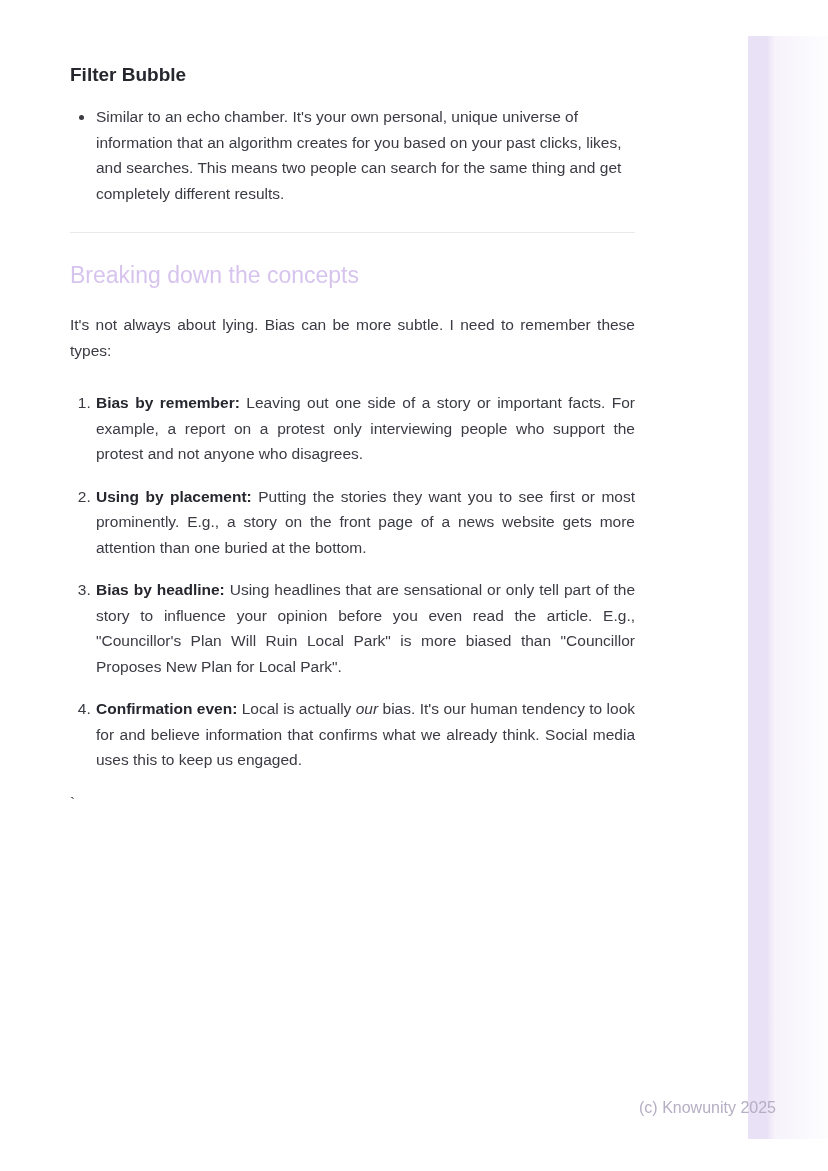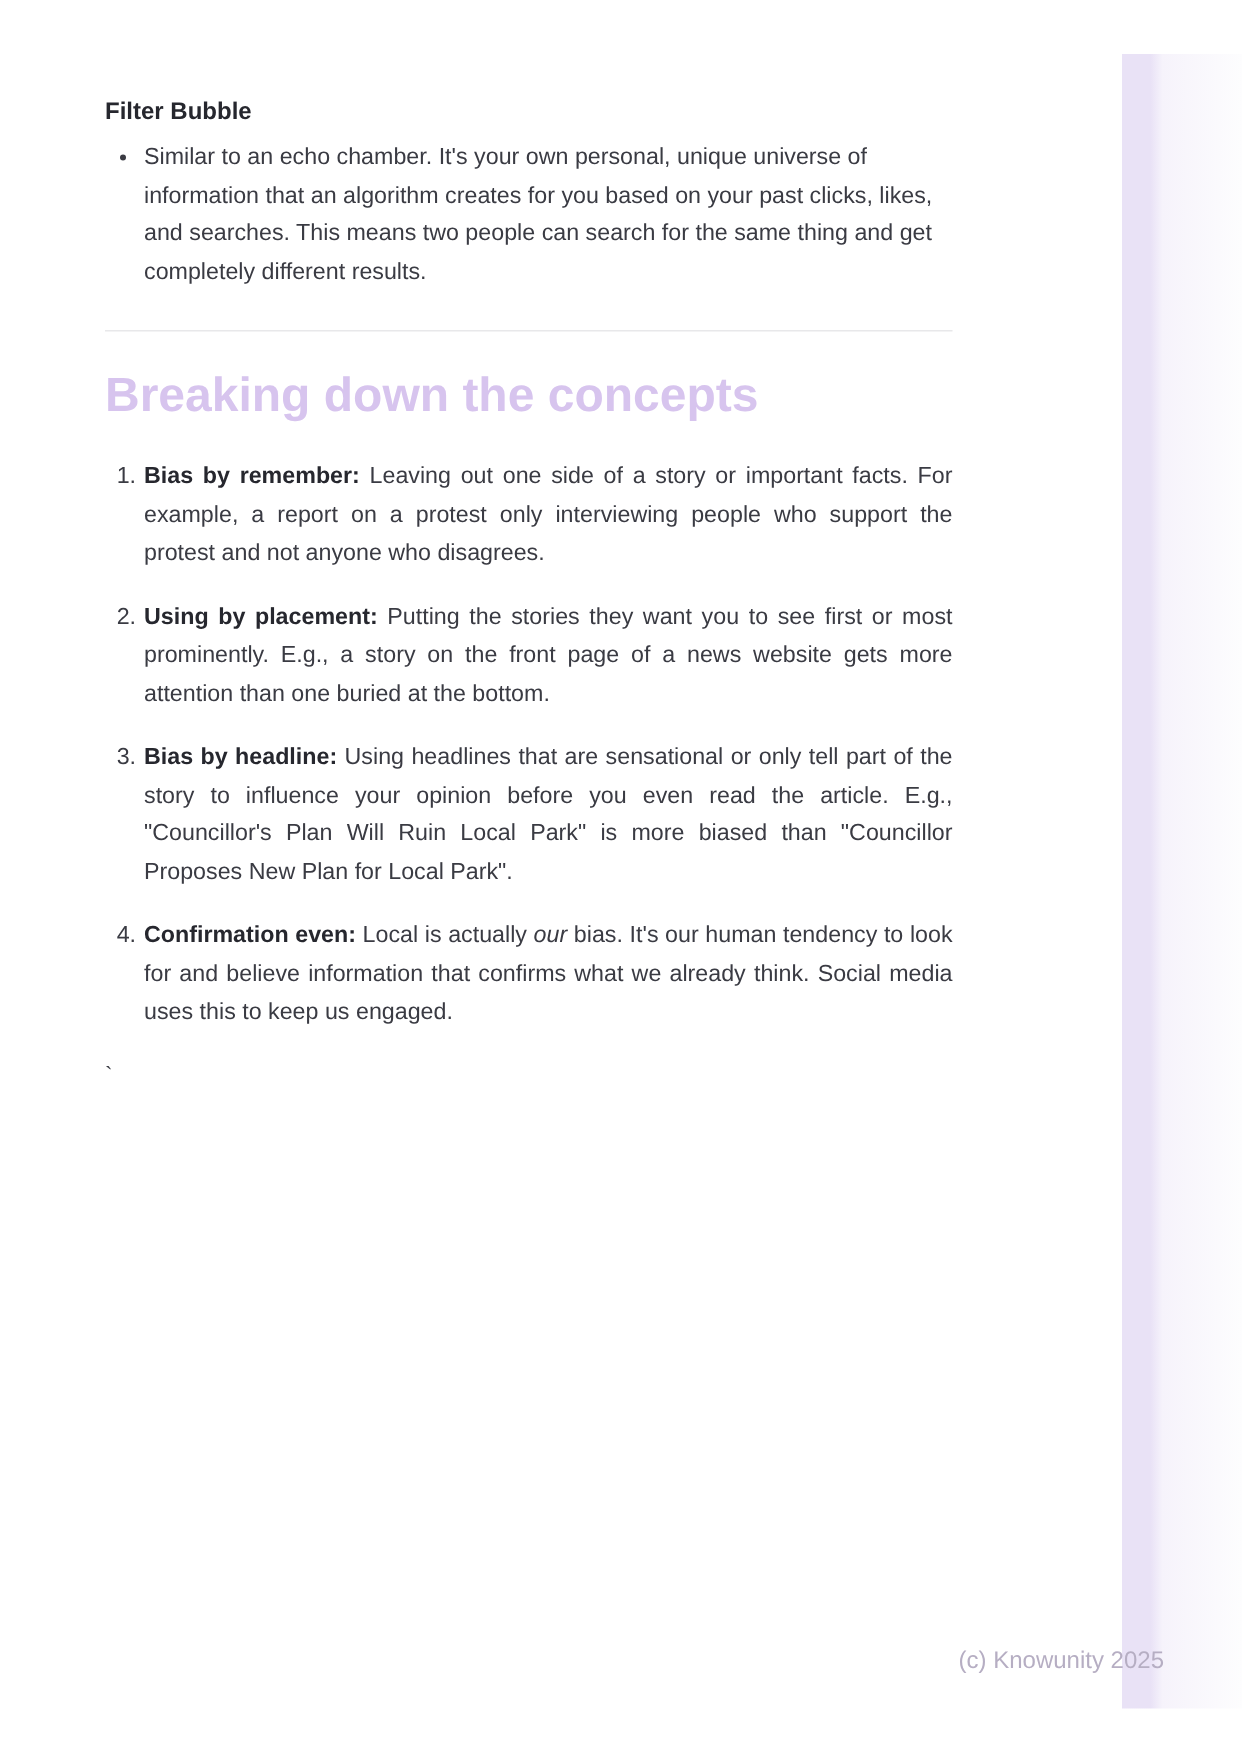--- a/index.html
+++ b/index.html
@@ -16,27 +16,27 @@
     position: absolute;
     left: 70px;
     top: 38px;
     width: 565px;
     font-size: 15.5px;
     line-height: 25.5px;
   }
   ul.bullets { list-style: disc; margin: 0; padding: 0 0 0 25px; }
   ul.bullets li { padding-left: 1px; }
   h3.mini-heading {
-    font-size: 16px; font-weight: 700;
+    font-size: 19px; font-weight: 700;
     color: var(--strong-text, #26272e);
-    margin: 24px 0 5px 0; line-height: 25px;
+    margin: 24px 0 17px 0; line-height: 25px;
   }
   hr.divider { border: none; border-top: 1px solid var(--divider, #e8e8ea); margin: 26px 0 0 0; }
   h1.section-heading {
-    font-size: 32px; font-weight: 700;
+    font-size: 23px; font-weight: 400;
     color: var(--heading-purple, #d7c4ee);
     margin: 27px 0 0 0; line-height: 30px;
   }
   h2.sub-heading {
     font-size: 19px; font-weight: 700;
     color: var(--heading-purple, #d7c4ee);
     margin: 32px 0 0 0; line-height: 25px;
   }
   p.intro { margin: 22px 0 0 0; text-align: justify; }
   ol.bias-list { margin: 27px 0 0 0; padding: 0 0 0 25px; }
@@ -66,20 +66,21 @@
 
   <ul class="bullets">
     <li>Similar to an echo chamber. It's your own personal, unique universe of information that an algorithm creates for you based on your past clicks, likes, and searches. This means two people can search for the same thing and get completely different results.</li>
   </ul>
 
   <hr class="divider">
 
   <h1 class="section-heading">Breaking down the concepts</h1>
 
 
+  <p class="intro">It's not always about lying. Bias can be more subtle. I need to remember these types:</p>
 
   <ol class="bias-list">
     <li><strong>Bias by remember:</strong> <span>Leaving out one side of a story or important facts. For example, a report on a protest only interviewing people who support the protest and not anyone who disagrees.</span></li>
     <li><strong>Using by placement:</strong> <span>Putting the stories they want you to see first or most prominently. E.g., a story on the front page of a news website gets more attention than one buried at the bottom.</span></li>
     <li><strong>Bias by headline:</strong> <span>Using headlines that are sensational or only tell part of the story to influence your opinion before you even read the article. E.g., "Councillor's Plan Will Ruin Local Park" is more biased than "Councillor Proposes New Plan for Local Park".</span></li>
     <li><strong>Confirmation even:</strong> <span>Local is actually</span> <em>our</em> <span>bias. It's our human tendency to look for and believe information that confirms what we already think. Social media uses this to keep us engaged.</span></li>
   </ol>
 
   <div class="stray">`</div>
 

